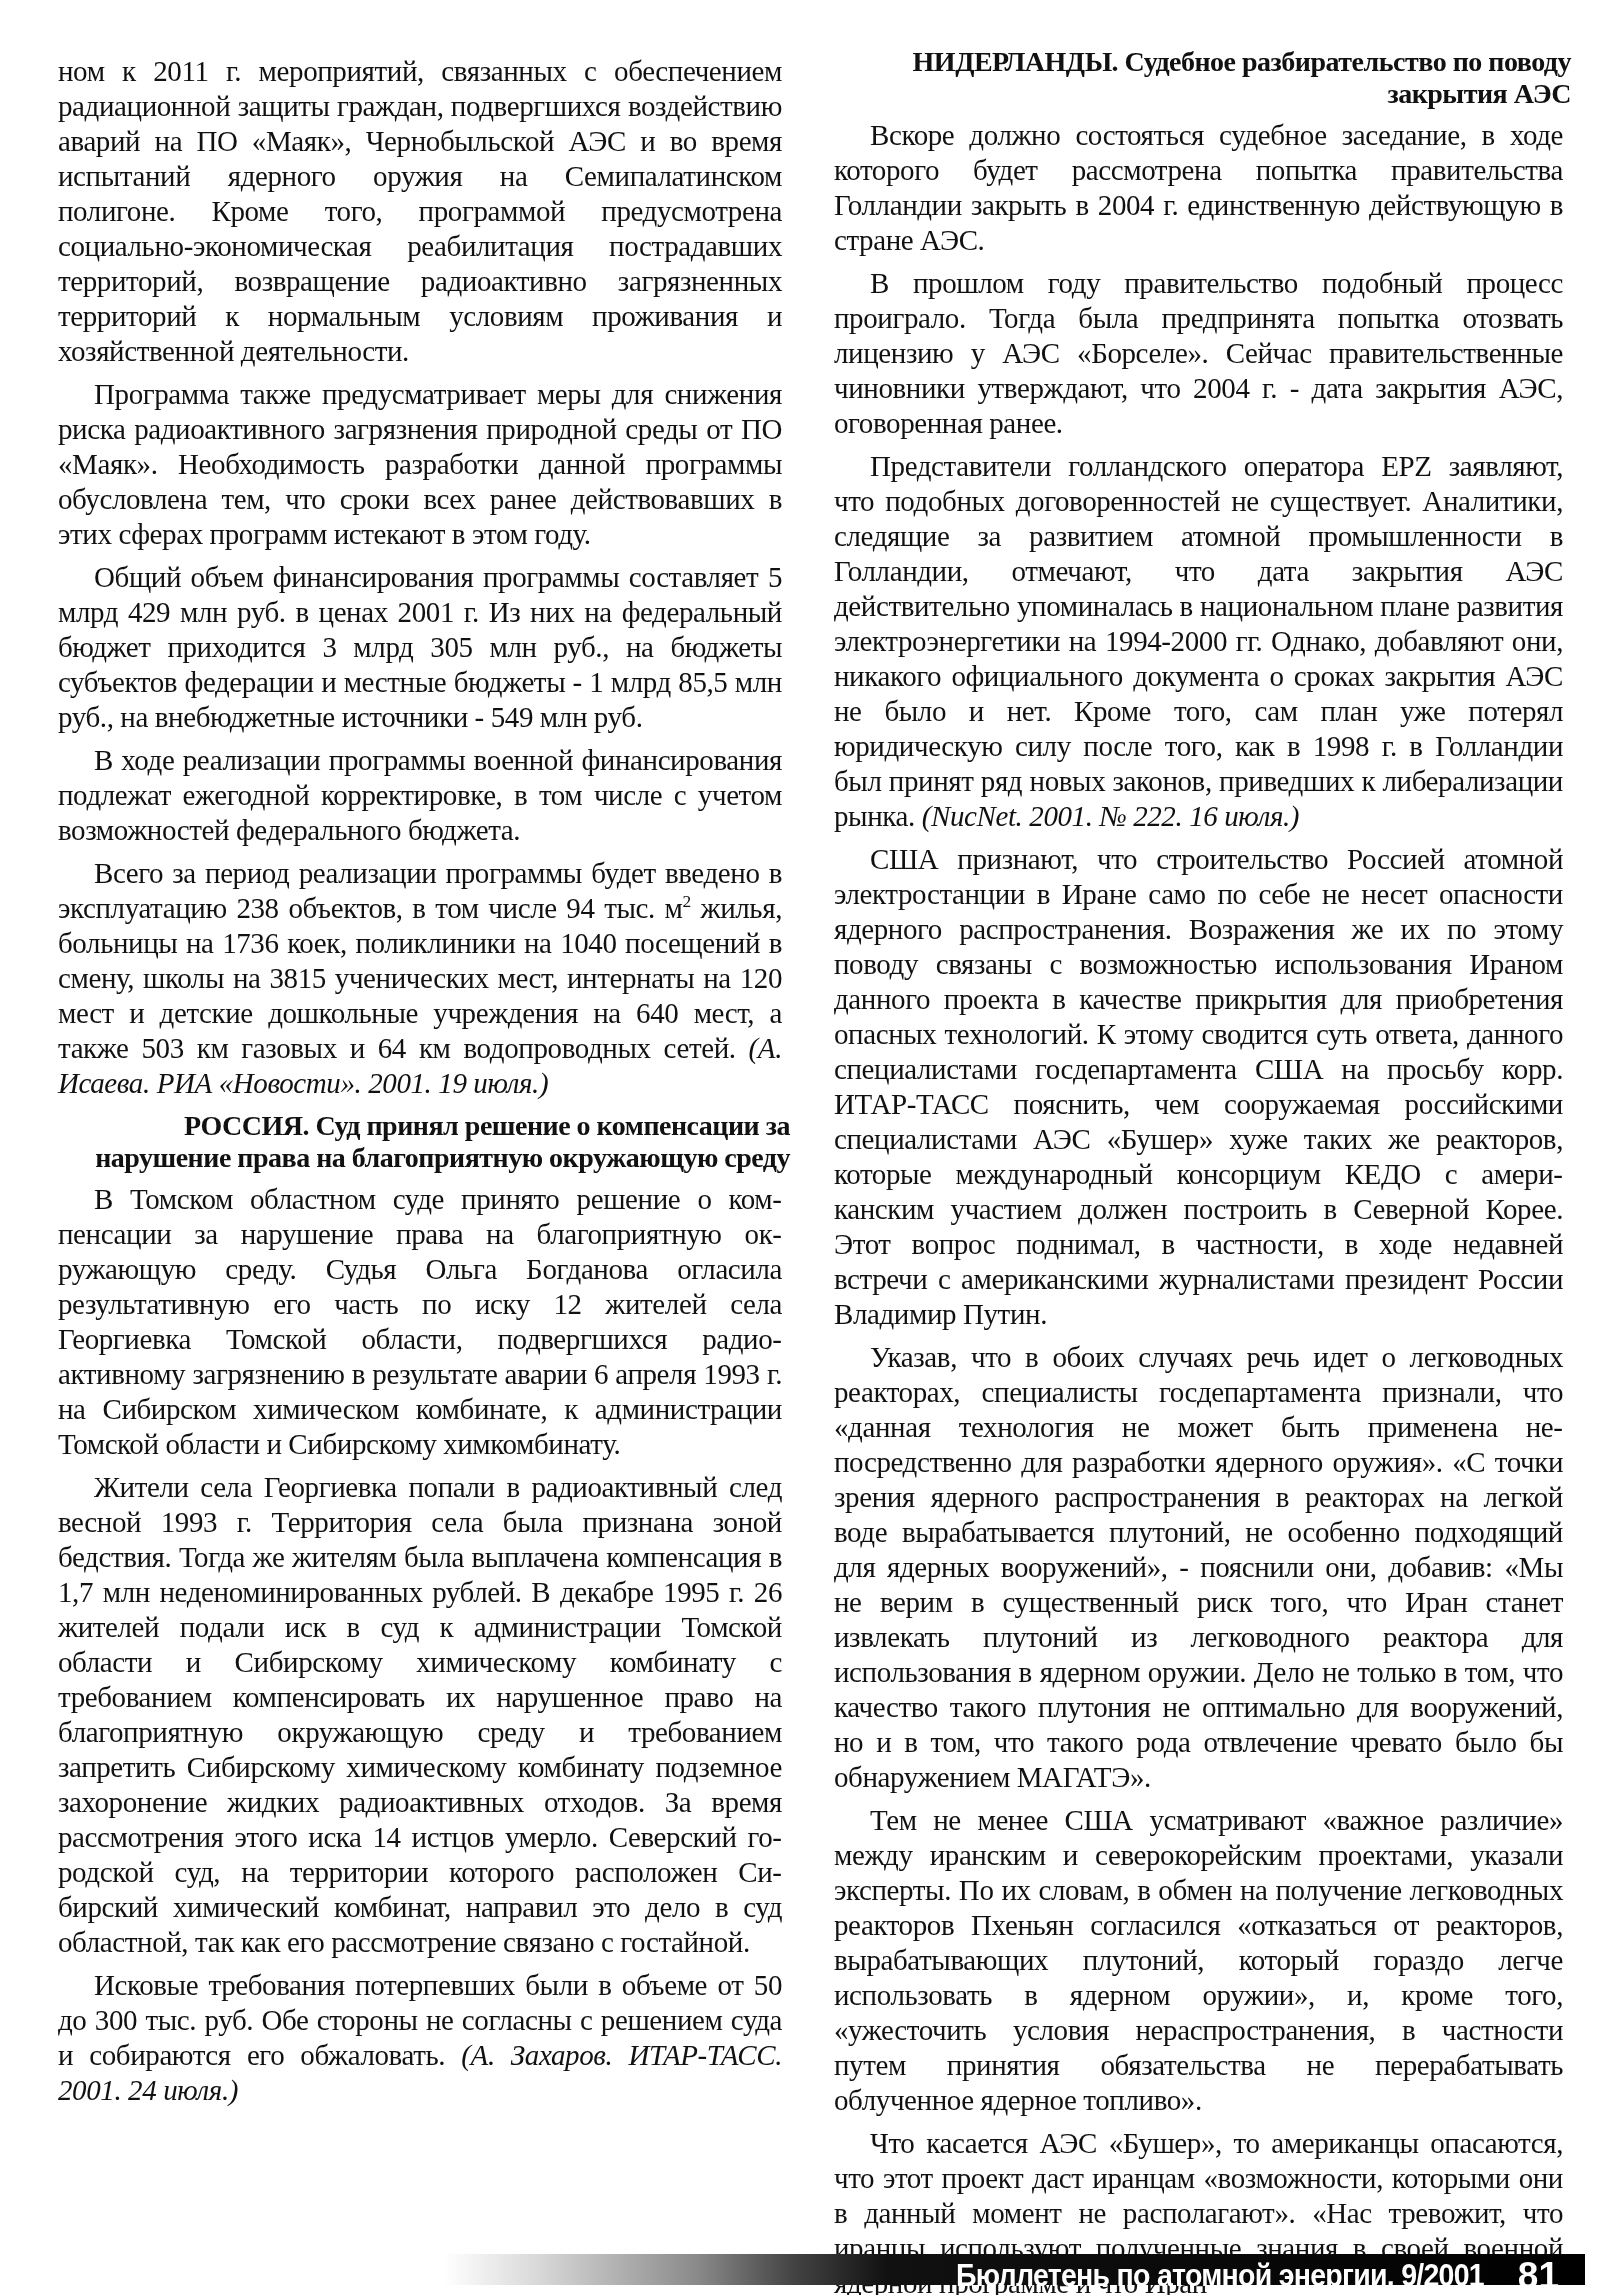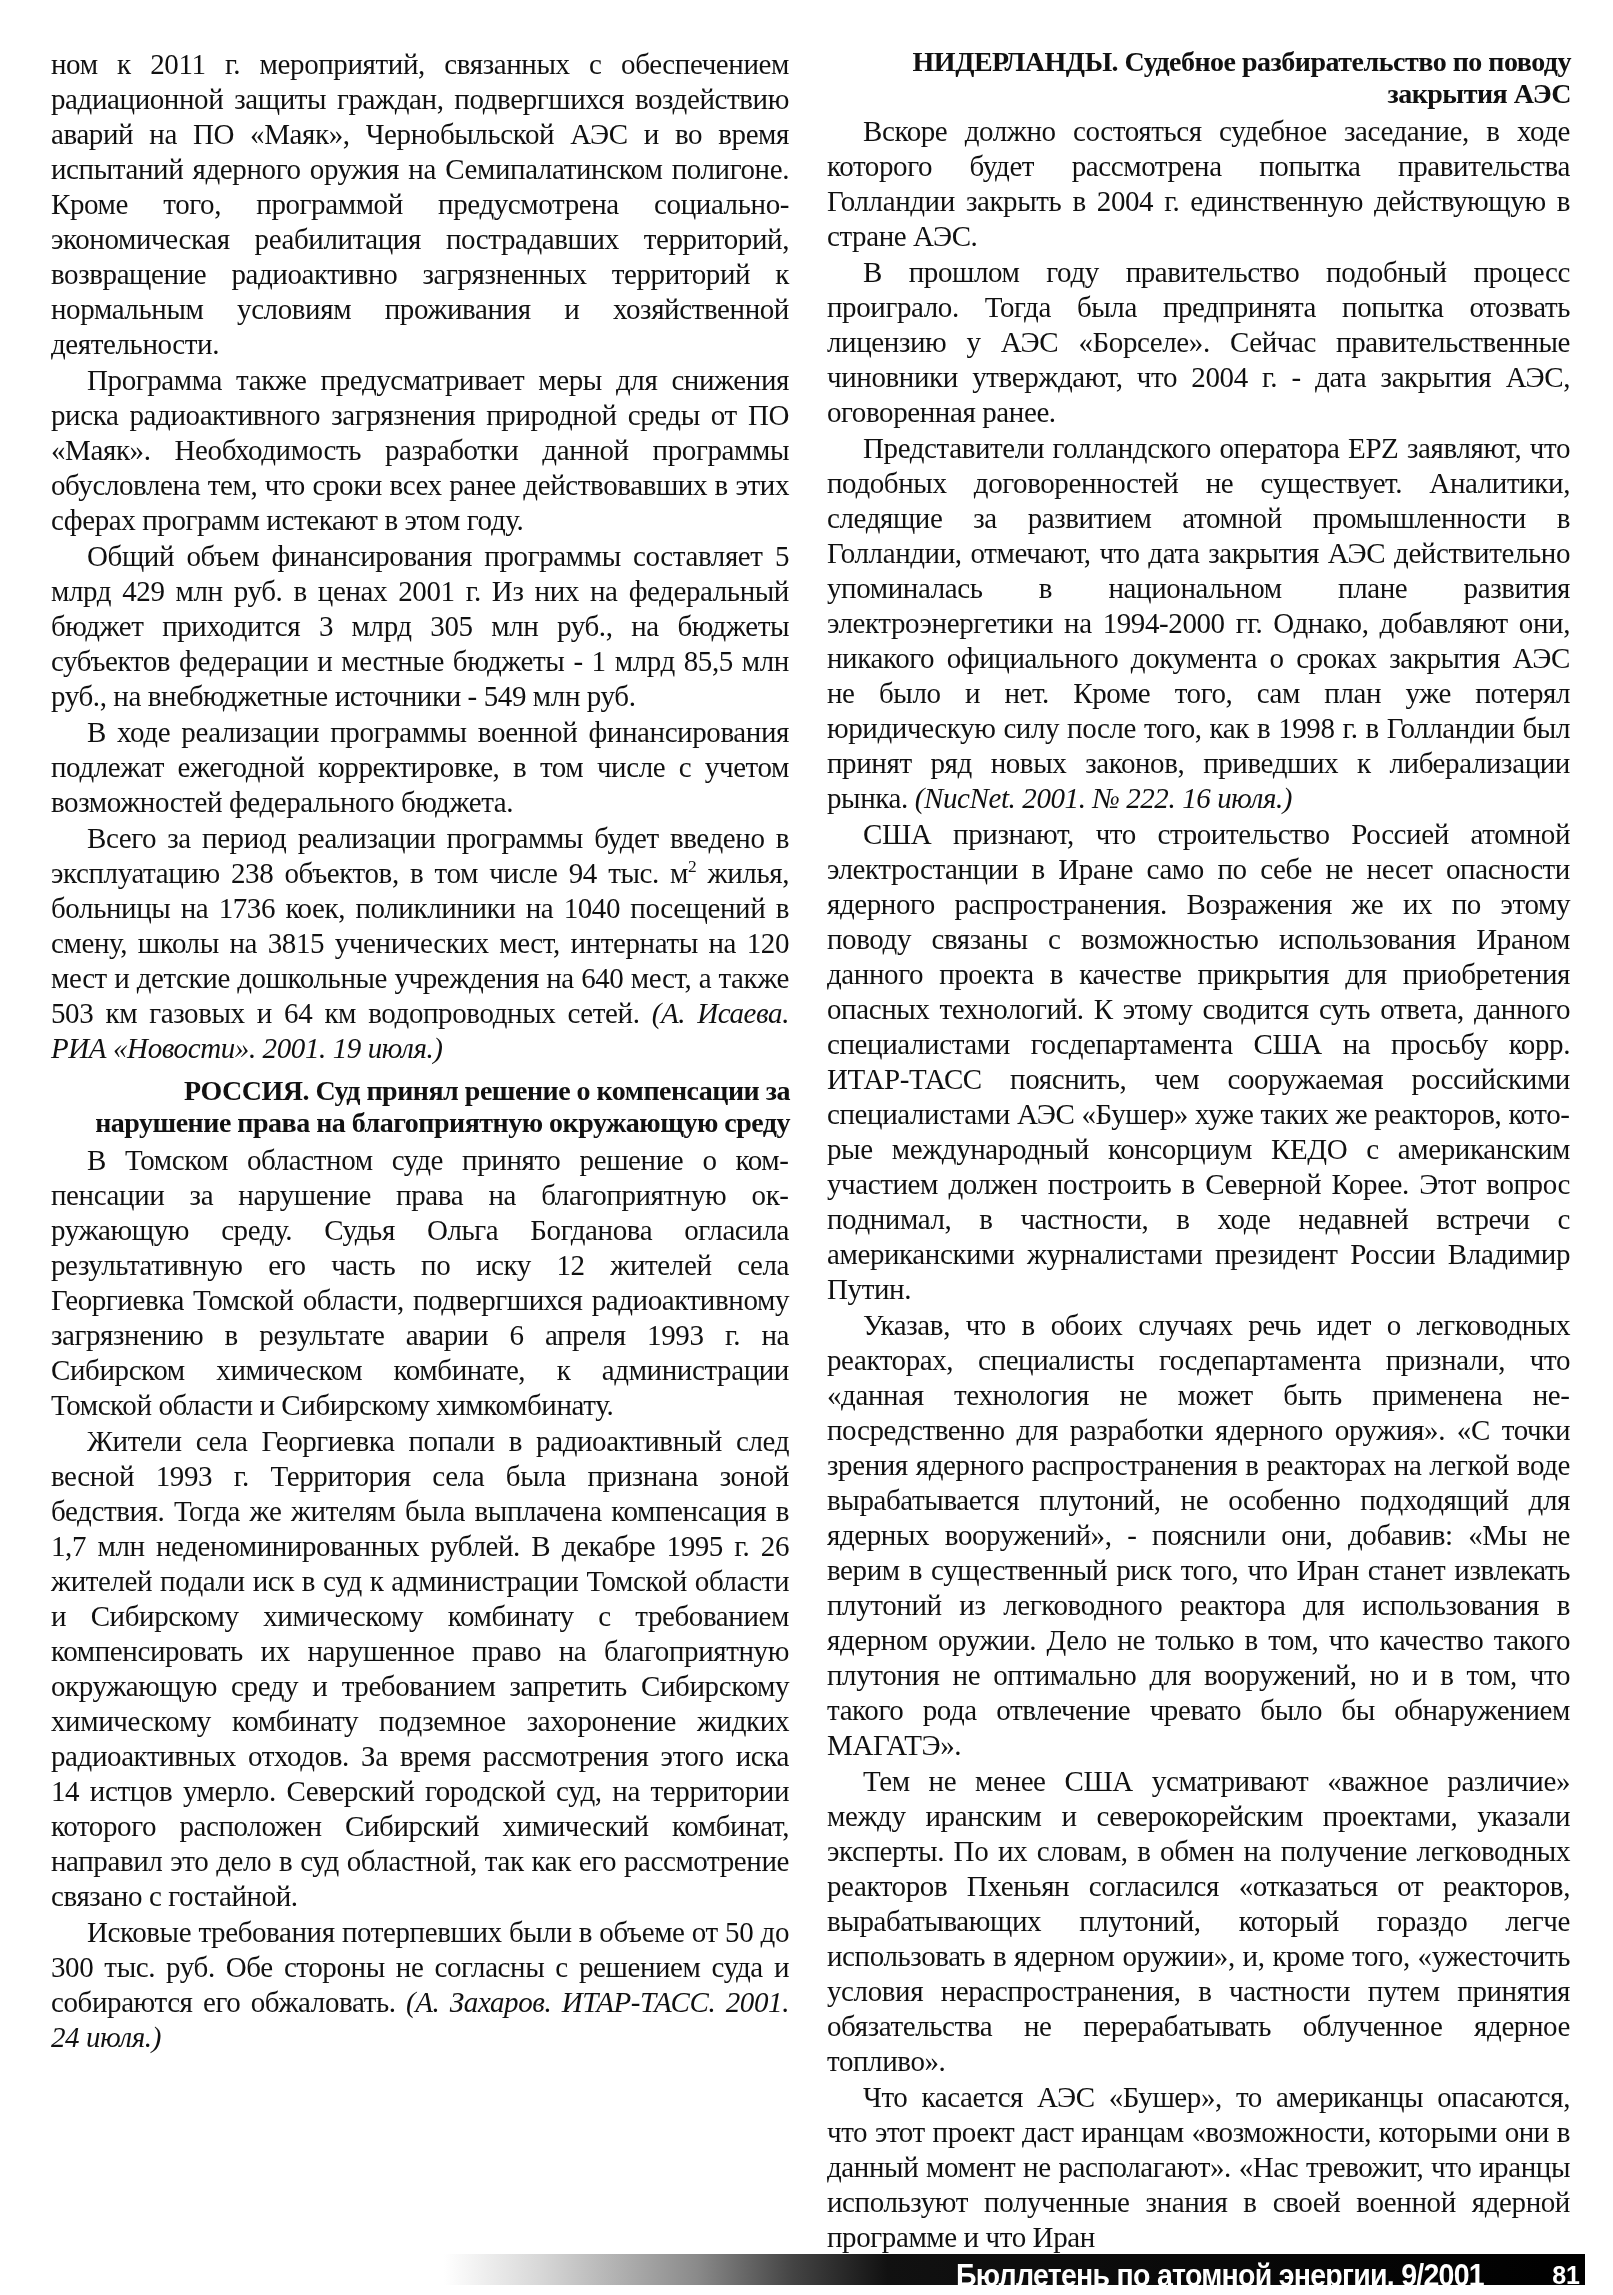--- a/index.html
+++ b/index.html
@@ -9,43 +9,43 @@
     font-family: "Liberation Serif", "DejaVu Serif", serif;
   }
   .column {
     position: absolute; top: 46px;
     font-size: 29px; line-height: 35px;
     text-align: justify; hyphens: manual;
     letter-spacing: -0.4px;
   }
   .col-left  { left: 50px;  width: 740px; }
   .col-right { left: 826px; width: 745px; }
-  .para { margin: 1px; text-indent: 36px; }
+  .para { margin: 8px; text-indent: 36px; }
   .para.first { text-indent: 0; }
   .heading {
     margin: 9.4px 0 4px 0; font-weight: bold; font-size: 28px; line-height: 32px;
     text-align: right; letter-spacing: -0.5px;
   }
   .heading:first-child { margin-top: 0; }
   .source { font-style: italic; }
   sup { font-size: 60%; line-height: 0; }
   .footer {
     position: absolute; left: 0; top: 2254px; width: 1585px; height: 31px;
     background: linear-gradient(to right, #ffffff 0%, #ffffff 28%, #d8d8d8 34%, #8a8a8a 44%, #444 50%, #111 56%, #000 100%);
   }
   .footer-title {
     position: absolute; right: 101px; top: 4px;
     font-family: "Liberation Sans", "DejaVu Sans", sans-serif; font-weight: bold;
     font-size: 31px; line-height: 35px; color: #ffffff; letter-spacing: -0.8px;
     transform: scaleX(0.92); transform-origin: right center;
   }
   .footer-page {
-    position: absolute; right: 5px; top: 4px;
+    position: absolute; right: 26px; top: 4px;
     font-family: "Liberation Sans", "DejaVu Sans", sans-serif; font-weight: bold;
-    font-size: 25px; line-height: 35px; color: #ffffff;
+    font-size: 37px; line-height: 35px; color: #ffffff;
   }
 </style>
 </head>
 <body>
 
 <div class="page">
 
   <div class="column col-left">
     <p class="para first">ном к 2011 г. мероприятий, связанных с обеспечением радиационной защиты граждан, подвергшихся воз­действию аварий на ПО «Маяк», Чернобыльской АЭС и во время испытаний ядерного оружия на Семипа­латинском полигоне. Кроме того, программой пре­дусмотрена социально-экономическая реабилитация пострадавших территорий, возвращение радиоактив­но загрязненных территорий к нормальным услови­ям проживания и хозяйственной деятельности.</p>
     <p class="para">Программа также предусматривает меры для сни­жения риска радиоактивного загрязнения природ­ной среды от ПО «Маяк». Необходимость разработки данной программы обусловлена тем, что сроки всех ранее действовавших в этих сферах программ исте­кают в этом году.</p>

